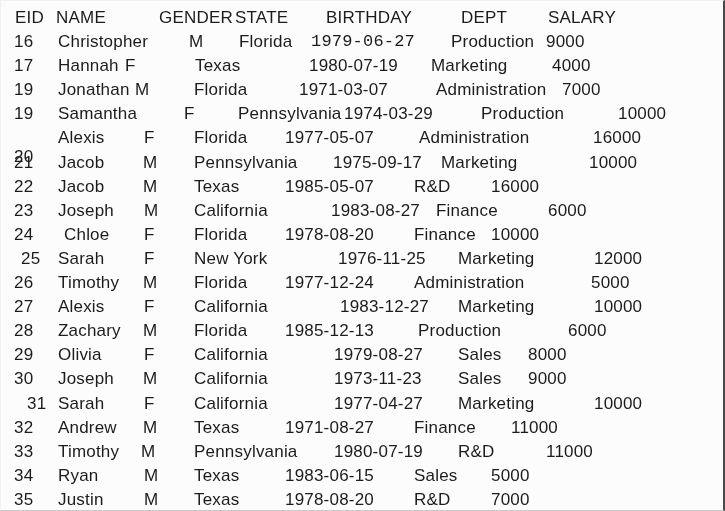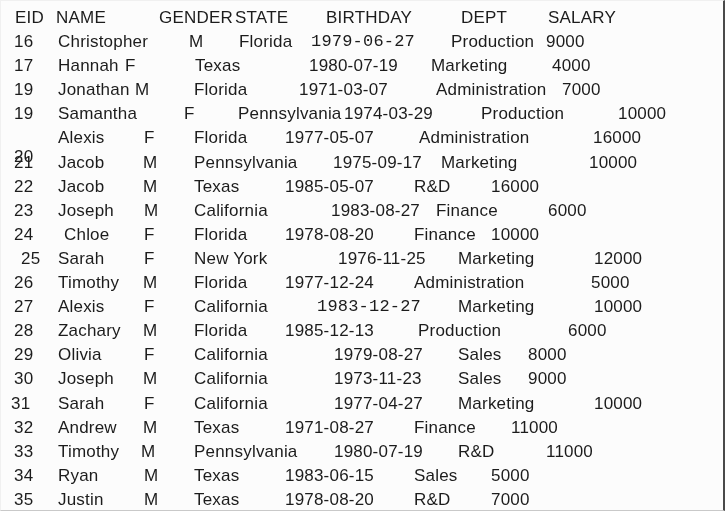--- a/index.html
+++ b/index.html
@@ -149,21 +149,21 @@
       <span class="cell" style="left: 193px;">Florida</span>
       <span class="cell" style="left: 284px;">1977-12-24</span>
       <span class="cell" style="left: 413px;">Administration</span>
       <span class="cell" style="left: 590px;">5000</span>
     </div>
     <div class="line body">
       <span class="cell" style="left: 13px;">27</span>
       <span class="cell" style="left: 57px;">Alexis</span>
       <span class="cell" style="left: 143px;">F</span>
       <span class="cell" style="left: 193px;">California</span>
-      <span class="cell" style="left: 316px; font-family: Liberation Mono, monospace;">1983-12-27</span>
+      <span class="cell" style="left: 339px;">1983-12-27</span>
       <span class="cell" style="left: 457px;">Marketing</span>
       <span class="cell" style="left: 593px;">10000</span>
     </div>
     <div class="line body">
       <span class="cell" style="left: 13px;">28</span>
       <span class="cell" style="left: 57px;">Zachary</span>
       <span class="cell" style="left: 142px;">M</span>
       <span class="cell" style="left: 193px;">Florida</span>
       <span class="cell" style="left: 284px;">1985-12-13</span>
       <span class="cell" style="left: 417px;">Production</span>
@@ -181,21 +181,21 @@
     <div class="line body">
       <span class="cell" style="left: 13px;">30</span>
       <span class="cell" style="left: 57px;">Joseph</span>
       <span class="cell" style="left: 142px;">M</span>
       <span class="cell" style="left: 193px;">California</span>
       <span class="cell" style="left: 333px;">1973-11-23</span>
       <span class="cell" style="left: 457px;">Sales</span>
       <span class="cell" style="left: 527px;">9000</span>
     </div>
     <div class="line body">
-      <span class="cell" style="left: 10px;">31</span>
+      <span class="cell" style="left: 26px;">31</span>
       <span class="cell" style="left: 57px;">Sarah</span>
       <span class="cell" style="left: 143px;">F</span>
       <span class="cell" style="left: 193px;">California</span>
       <span class="cell" style="left: 333px;">1977-04-27</span>
       <span class="cell" style="left: 457px;">Marketing</span>
       <span class="cell" style="left: 593px;">10000</span>
     </div>
     <div class="line body">
       <span class="cell" style="left: 13px;">32</span>
       <span class="cell" style="left: 57px;">Andrew</span>

